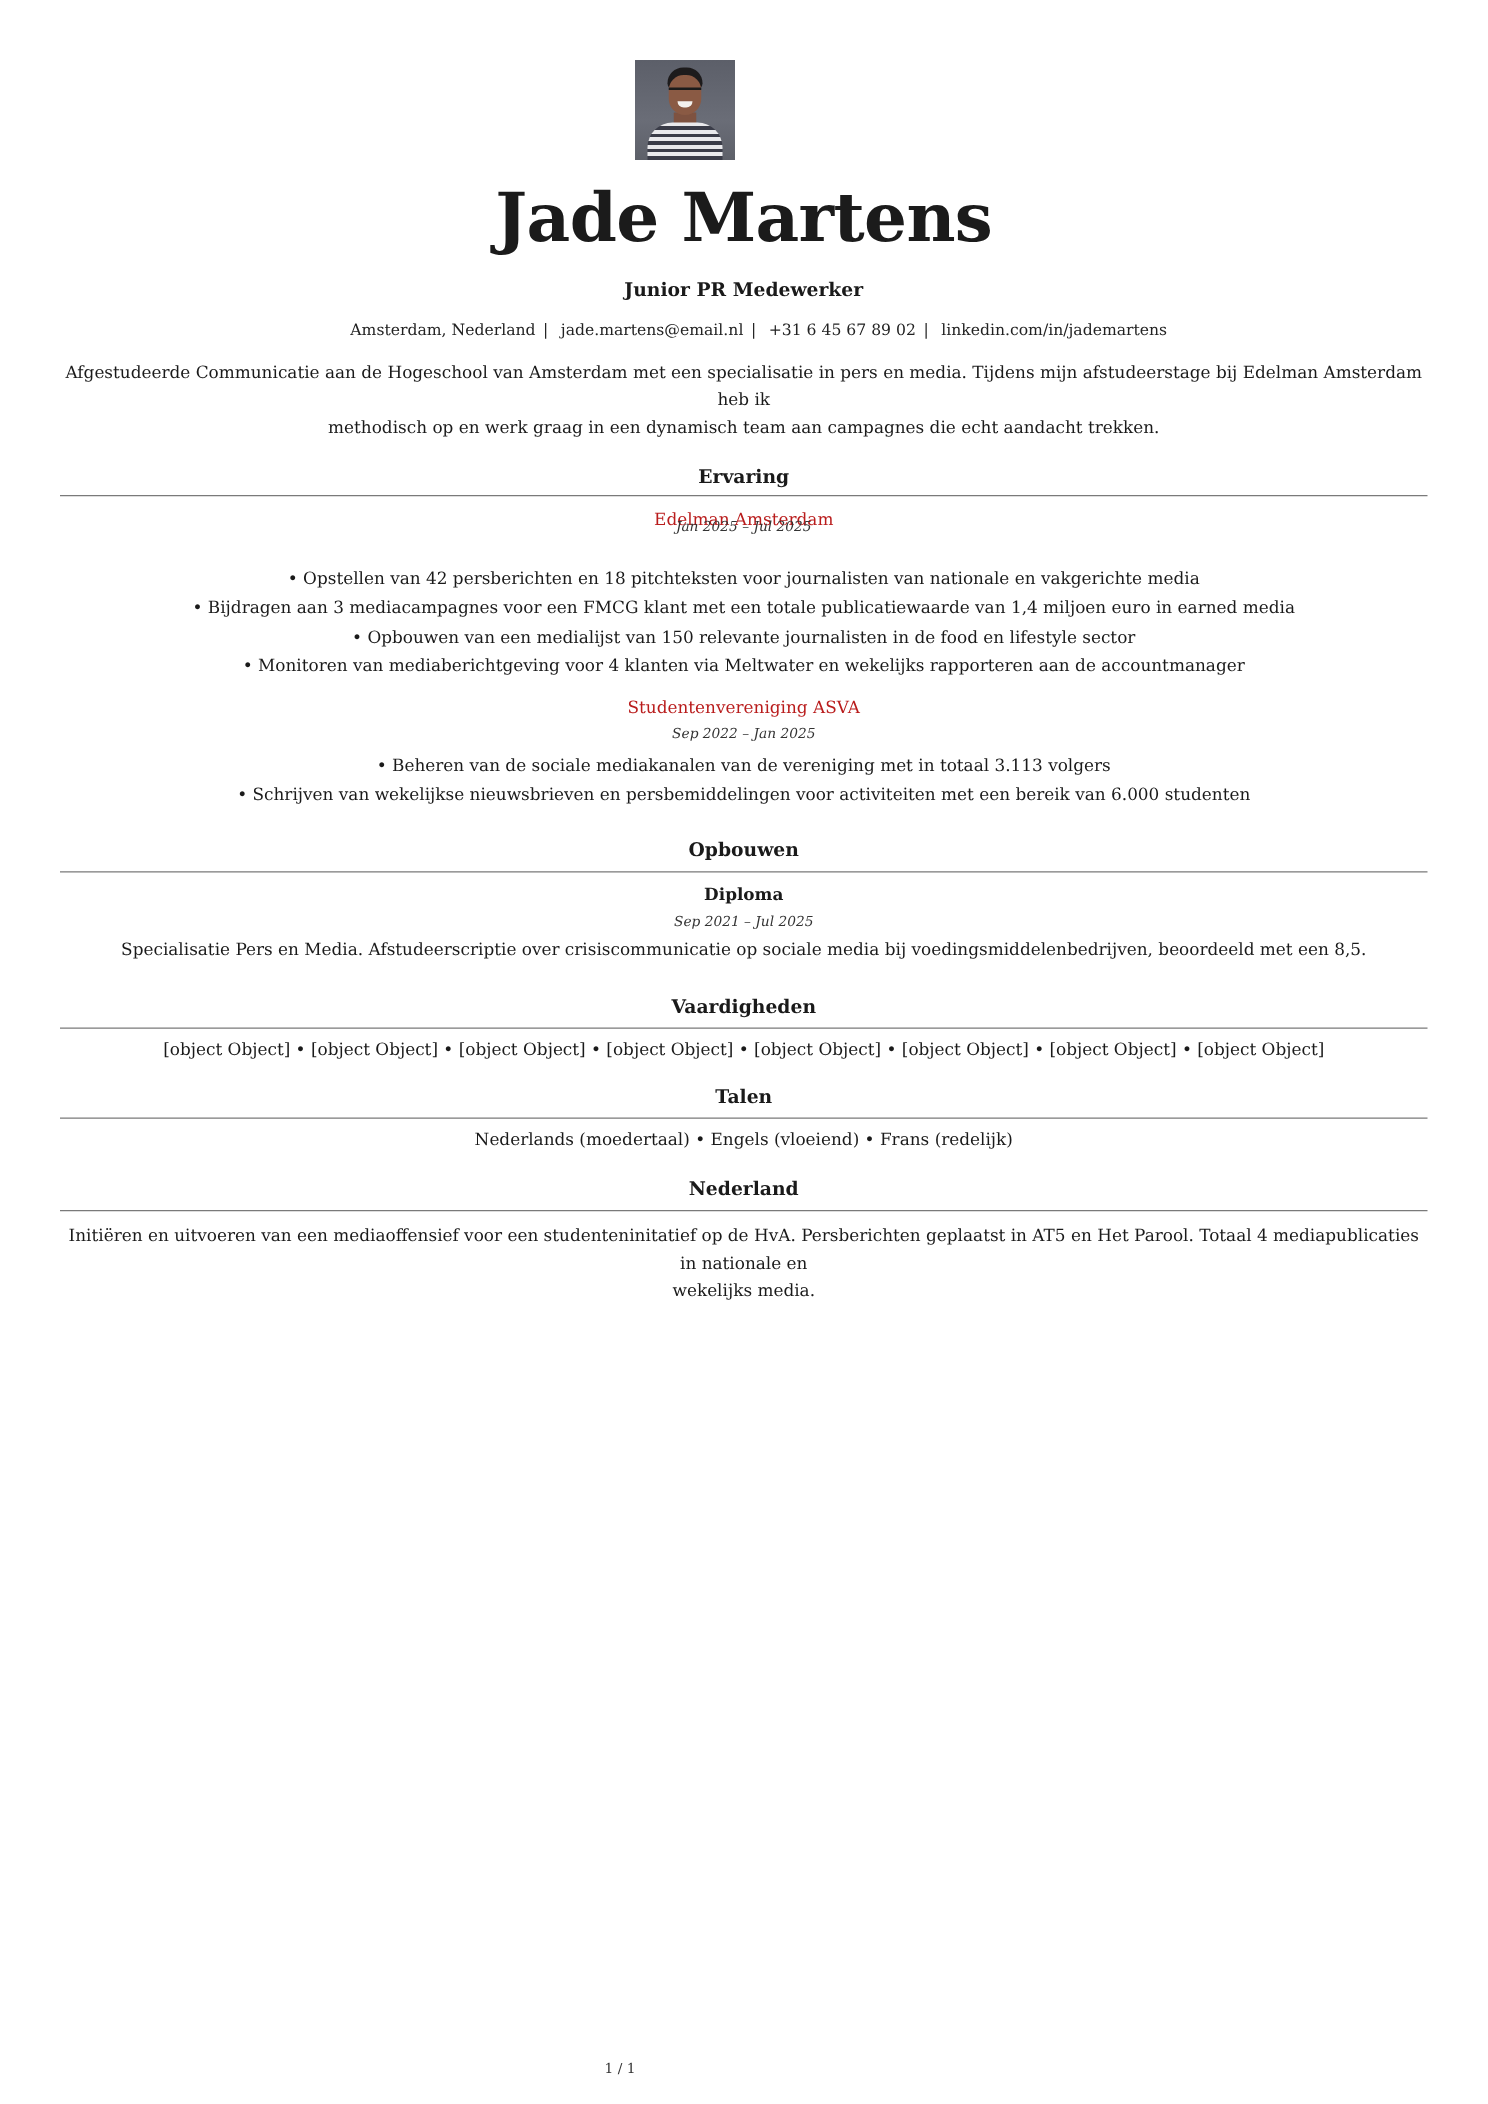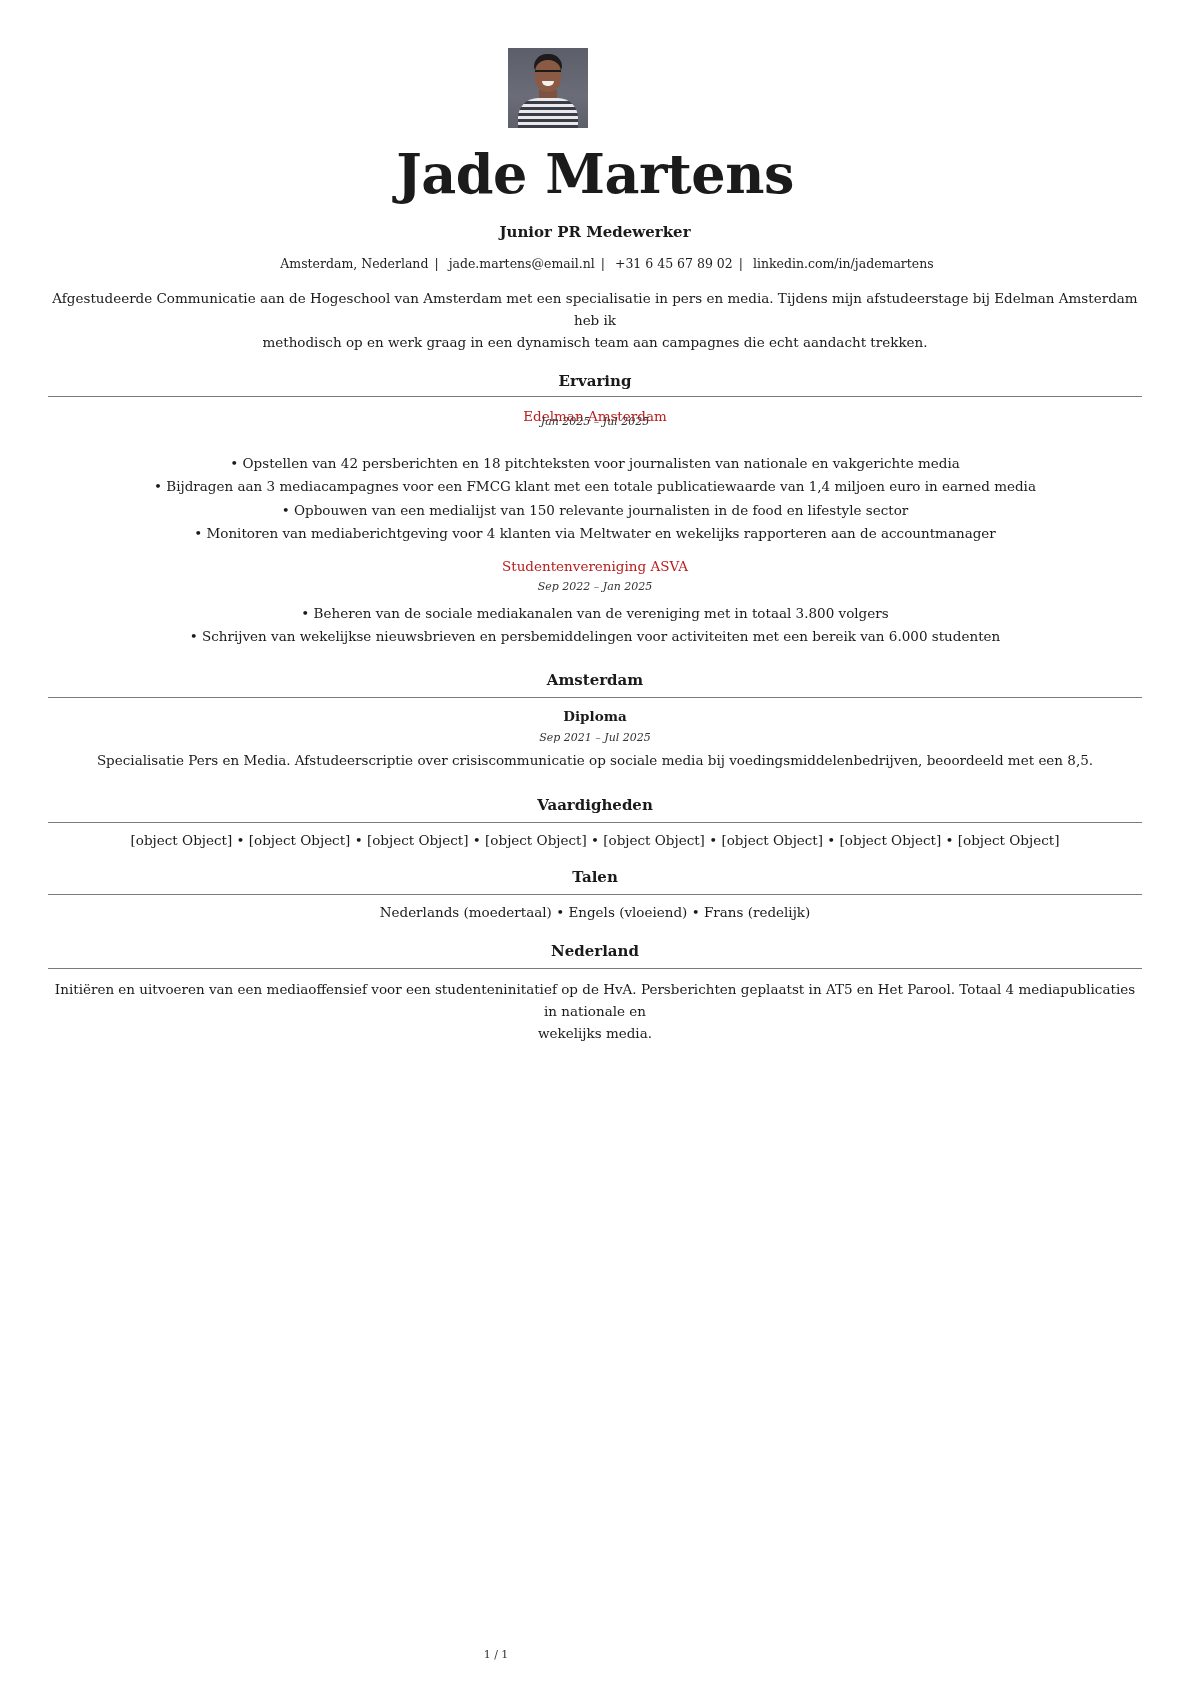--- a/index.html
+++ b/index.html
@@ -76,24 +76,24 @@
 
   <div class="line org" style="top:406px">Edelman Amsterdam</div>
   <div class="line date" style="top:412px">Jan 2025 – Jul 2025</div>
   <div class="line" style="top:453px">• Opstellen van 42 persberichten en 18 pitchteksten voor journalisten van nationale en vakgerichte media</div>
   <div class="line" style="top:476px">• Bijdragen aan 3 mediacampagnes voor een FMCG klant met een totale publicatiewaarde van 1,4 miljoen euro in earned media</div>
   <div class="line" style="top:500px">• Opbouwen van een medialijst van 150 relevante journalisten in de food en lifestyle sector</div>
   <div class="line" style="top:523px">• Monitoren van mediaberichtgeving voor 4 klanten via Meltwater en wekelijks rapporteren aan de accountmanager</div>
 
   <div class="line org" style="top:556px">Studentenvereniging ASVA</div>
   <div class="line date" style="top:577px">Sep 2022 – Jan 2025</div>
-  <div class="line" style="top:603px">• Beheren van de sociale mediakanalen van de vereniging met in totaal 3.800 volgers</div>
+  <div class="line" style="top:603px">• Beheren van de sociale mediakanalen van de vereniging met in totaal 3.113 volgers</div>
   <div class="line" style="top:626px">• Schrijven van wekelijkse nieuwsbrieven en persbemiddelingen voor activiteiten met een bereik van 6.000 studenten</div>
 
-  <div class="section-h" style="top:670px">Amsterdam</div>
+  <div class="section-h" style="top:670px">Opbouwen</div>
   <div class="rule" style="top:697px"></div>
   <div class="line bold" style="top:706px">Diploma</div>
   <div class="line date" style="top:728px">Sep 2021 – Jul 2025</div>
   <div class="line" style="top:750px">Specialisatie Pers en Media. Afstudeerscriptie over crisiscommunicatie op sociale media bij voedingsmiddelenbedrijven, beoordeeld met een 8,5.</div>
 
   <div class="section-h" style="top:795px">Vaardigheden</div>
   <div class="rule" style="top:822px"></div>
   <div class="line" style="top:830px">[object Object] • [object Object] • [object Object] • [object Object] • [object Object] • [object Object] • [object Object] • [object Object]</div>
 
   <div class="section-h" style="top:867px">Talen</div>

